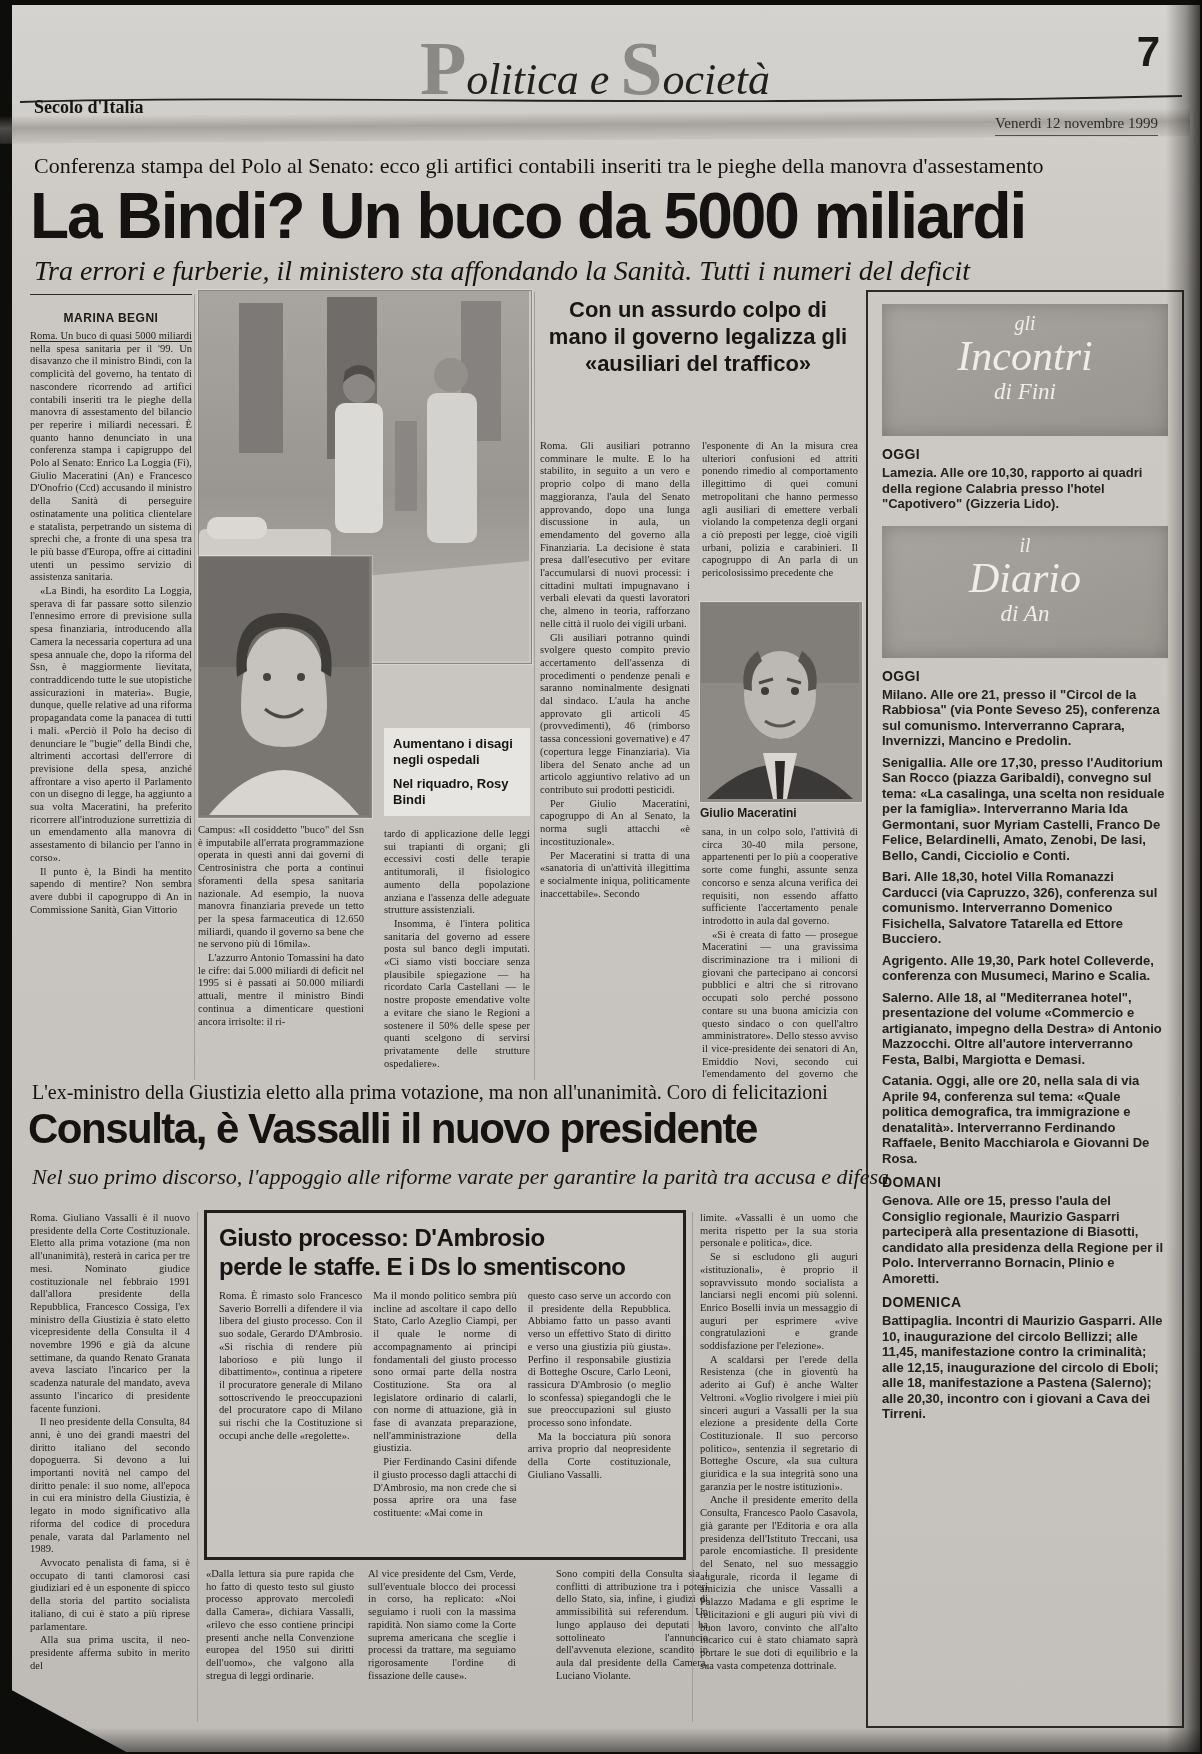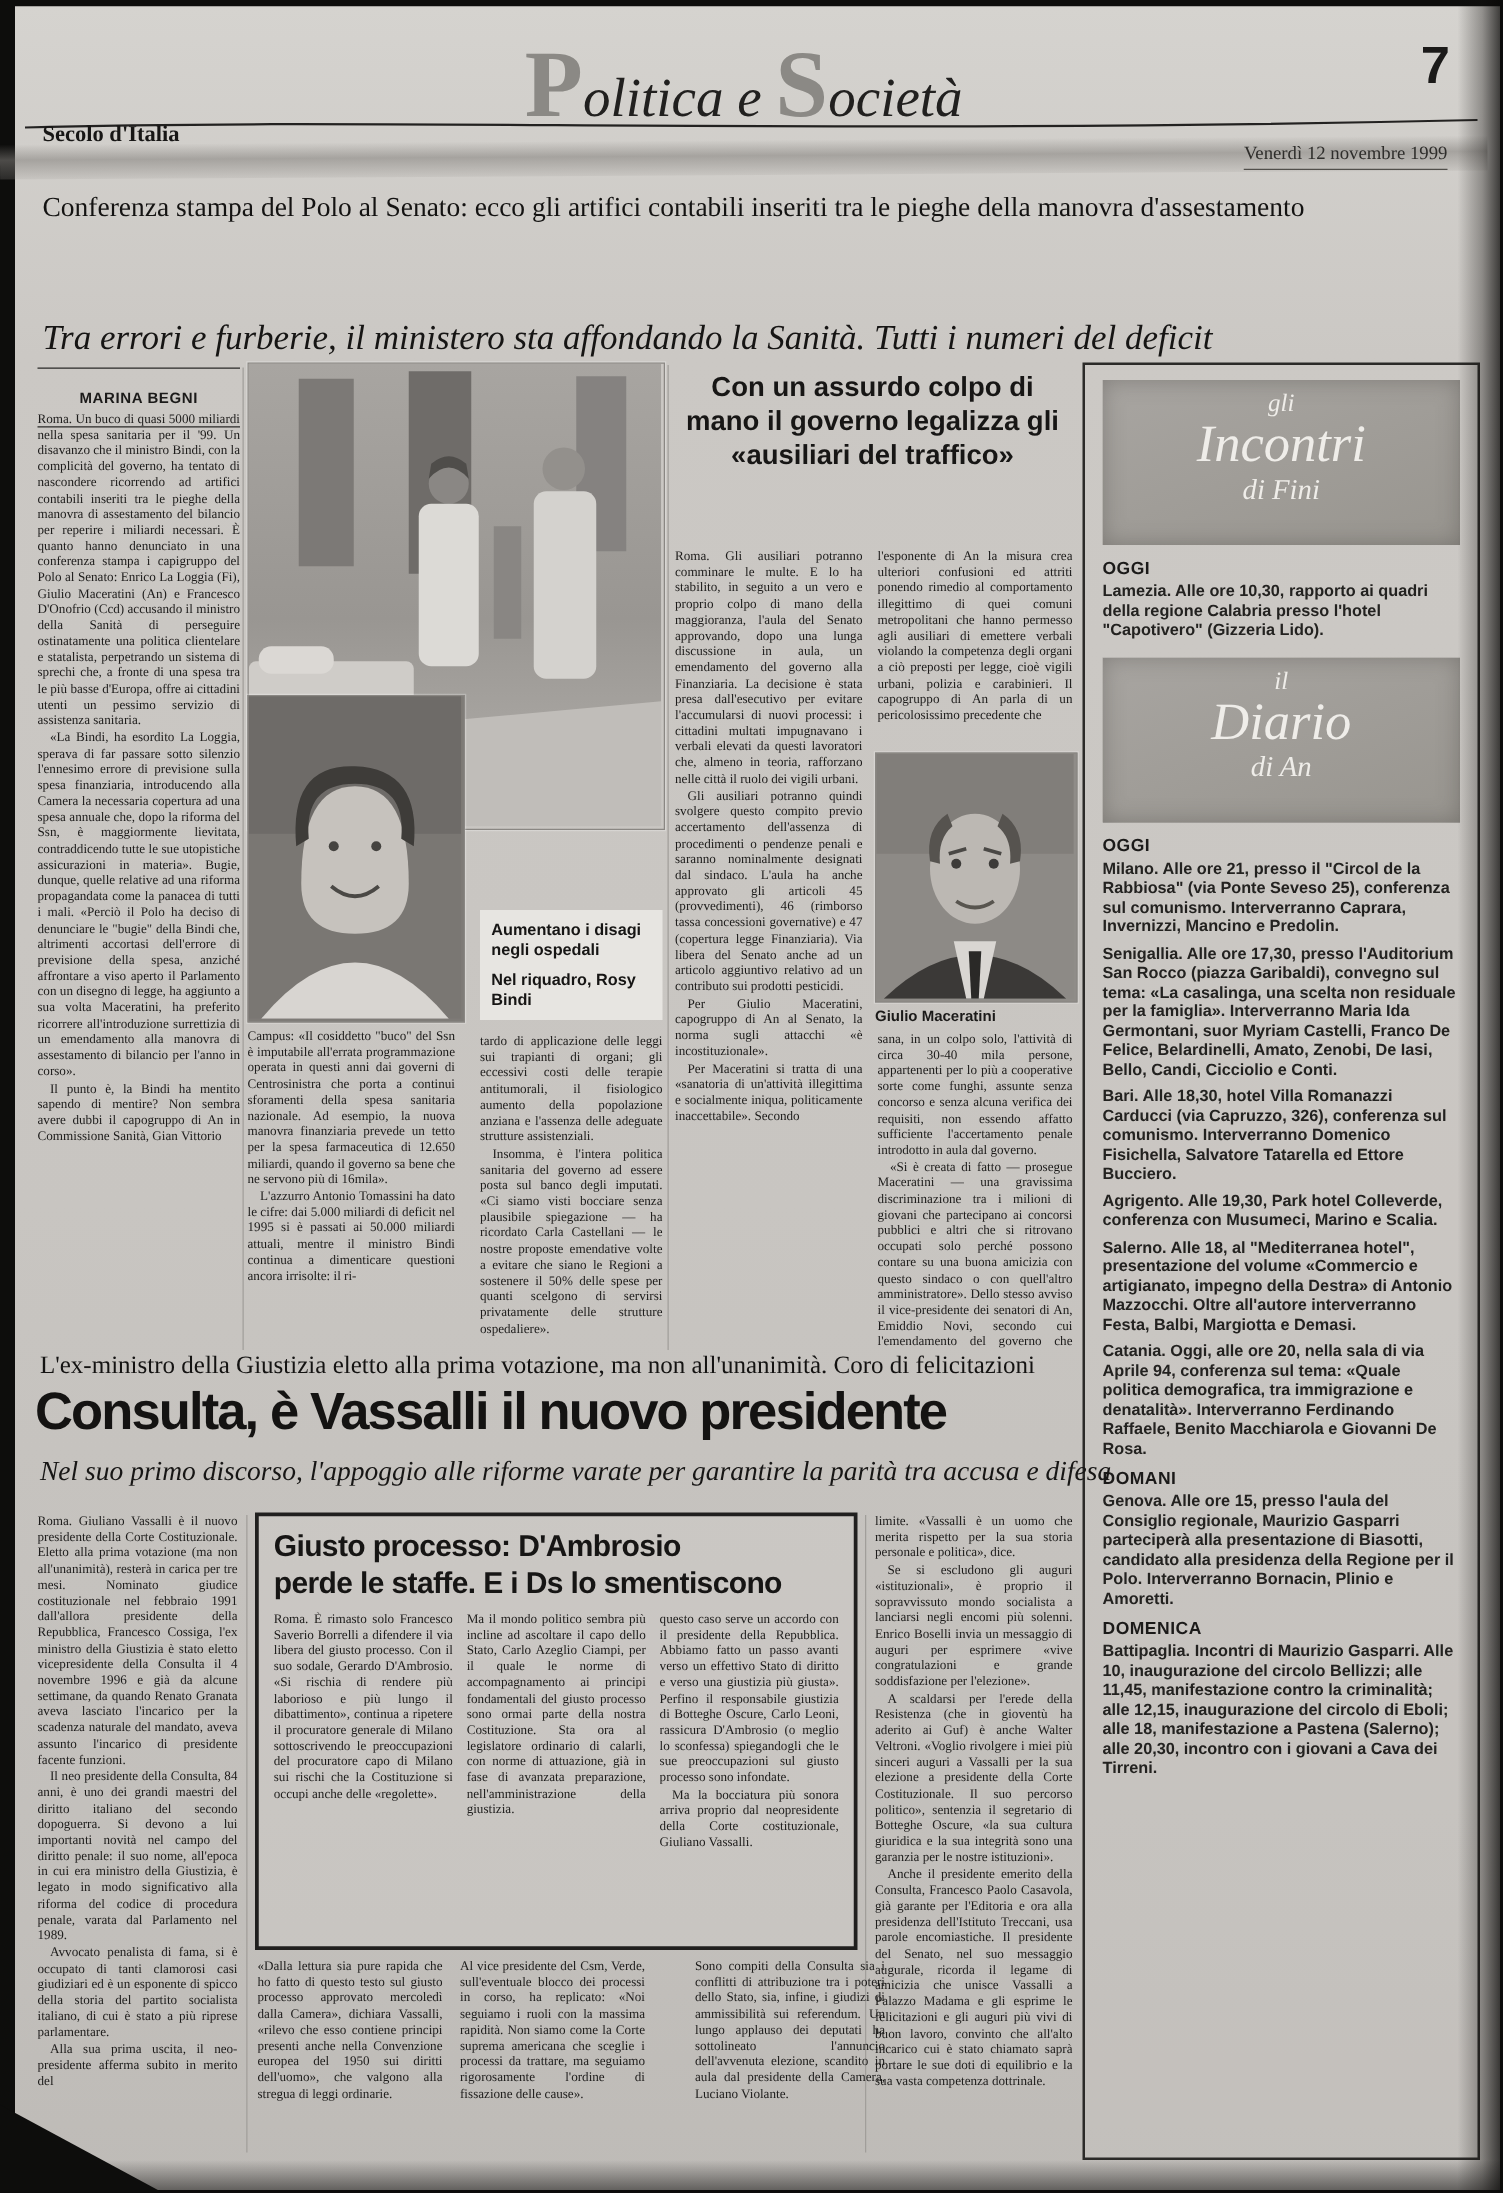--- a/index.html
+++ b/index.html
@@ -81,20 +81,21 @@
   </div>
   <div class="abs pagenum">7</div>
   <svg class="abs rule-svg" width="1170" height="24" viewBox="0 0 1170 24">
     <path d="M4,14 C280,6 640,20 1166,8" stroke="#232221" stroke-width="1.8" fill="none"></path>
   </svg>
   <div class="abs masthead">Secolo d'Italia</div>
   <div class="abs scanband"></div>
   <div class="abs dateline">Venerdì 12 novembre 1999</div>
 
   <div class="abs kicker1">Conferenza stampa del Polo al Senato: ecco gli artifici contabili inseriti tra le pieghe della manovra d'assestamento</div>
+  <div class="abs headline1">La Bindi? Un buco da 5000 miliardi</div>
   <div class="abs subhead1">Tra errori e furberie, il ministero sta affondando la Sanità. Tutti i numeri del deficit</div>
 
   <div class="abs byline">MARINA BEGNI</div>
   <div class="abs vrule" style="left:194px;top:294px;height:786px;"></div>
   <div class="abs vrule" style="left:534px;top:292px;height:788px;"></div>
 
   <div class="abs bodycol" style="left:30px;top:330px;width:162px;height:748px;">
     <p>Roma. Un buco di quasi 5000 miliardi nella spesa sanitaria per il '99. Un disavanzo che il ministro Bindi, con la complicità del governo, ha tentato di nascondere ricorrendo ad artifici contabili inseriti tra le pieghe della manovra di assestamento del bilancio per reperire i miliardi necessari. È quanto hanno denunciato in una conferenza stampa i capigruppo del Polo al Senato: Enrico La Loggia (Fi), Giulio Maceratini (An) e Francesco D'Onofrio (Ccd) accusando il ministro della Sanità di perseguire ostinatamente una politica clientelare e statalista, perpetrando un sistema di sprechi che, a fronte di una spesa tra le più basse d'Europa, offre ai cittadini utenti un pessimo servizio di assistenza sanitaria.</p>
     <p>«La Bindi, ha esordito La Loggia, sperava di far passare sotto silenzio l'ennesimo errore di previsione sulla spesa finanziaria, introducendo alla Camera la necessaria copertura ad una spesa annuale che, dopo la riforma del Ssn, è maggiormente lievitata, contraddicendo tutte le sue utopistiche assicurazioni in materia». Bugie, dunque, quelle relative ad una riforma propagandata come la panacea di tutti i mali. «Perciò il Polo ha deciso di denunciare le "bugie" della Bindi che, altrimenti accortasi dell'errore di previsione della spesa, anziché affrontare a viso aperto il Parlamento con un disegno di legge, ha aggiunto a sua volta Maceratini, ha preferito ricorrere all'introduzione surrettizia di un emendamento alla manovra di assestamento di bilancio per l'anno in corso».</p>
     <p>Il punto è, la Bindi ha mentito sapendo di mentire? Non sembra avere dubbi il capogruppo di An in Commissione Sanità, Gian Vittorio</p>
@@ -235,20 +236,21 @@
 
   <div class="abs gp-box">
     <div class="gp-title">Giusto processo: D'Ambrosio</div>
     <div class="gp-title">perde le staffe. E i Ds lo smentiscono</div>
     <div class="gp-cols">
       <div class="bodycol">
         <p>Roma. È rimasto solo Francesco Saverio Borrelli a difendere il via libera del giusto processo. Con il suo sodale, Gerardo D'Ambrosio. «Si rischia di rendere più laborioso e più lungo il dibattimento», continua a ripetere il procuratore generale di Milano sottoscrivendo le preoccupazioni del procuratore capo di Milano sui rischi che la Costituzione si occupi anche delle «regolette».</p>
       </div>
       <div class="bodycol">
         <p>Ma il mondo politico sembra più incline ad ascoltare il capo dello Stato, Carlo Azeglio Ciampi, per il quale le norme di accompagnamento ai principi fondamentali del giusto processo sono ormai parte della nostra Costituzione. Sta ora al legislatore ordinario di calarli, con norme di attuazione, già in fase di avanzata preparazione, nell'amministrazione della giustizia.</p>
+        <p>Pier Ferdinando Casini difende il giusto processo dagli attacchi di D'Ambrosio, ma non crede che si possa aprire ora una fase costituente: «Mai come in</p>
       </div>
       <div class="bodycol">
         <p>questo caso serve un accordo con il presidente della Repubblica. Abbiamo fatto un passo avanti verso un effettivo Stato di diritto e verso una giustizia più giusta». Perfino il responsabile giustizia di Botteghe Oscure, Carlo Leoni, rassicura D'Ambrosio (o meglio lo sconfessa) spiegandogli che le sue preoccupazioni sul giusto processo sono infondate.</p>
         <p>Ma la bocciatura più sonora arriva proprio dal neopresidente della Corte costituzionale, Giuliano Vassalli.</p>
       </div>
     </div>
   </div>
 
   <div class="abs bodycol" style="left:700px;top:1212px;width:158px;height:512px;">
     <p>limite. «Vassalli è un uomo che merita rispetto per la sua storia personale e politica», dice.</p>

